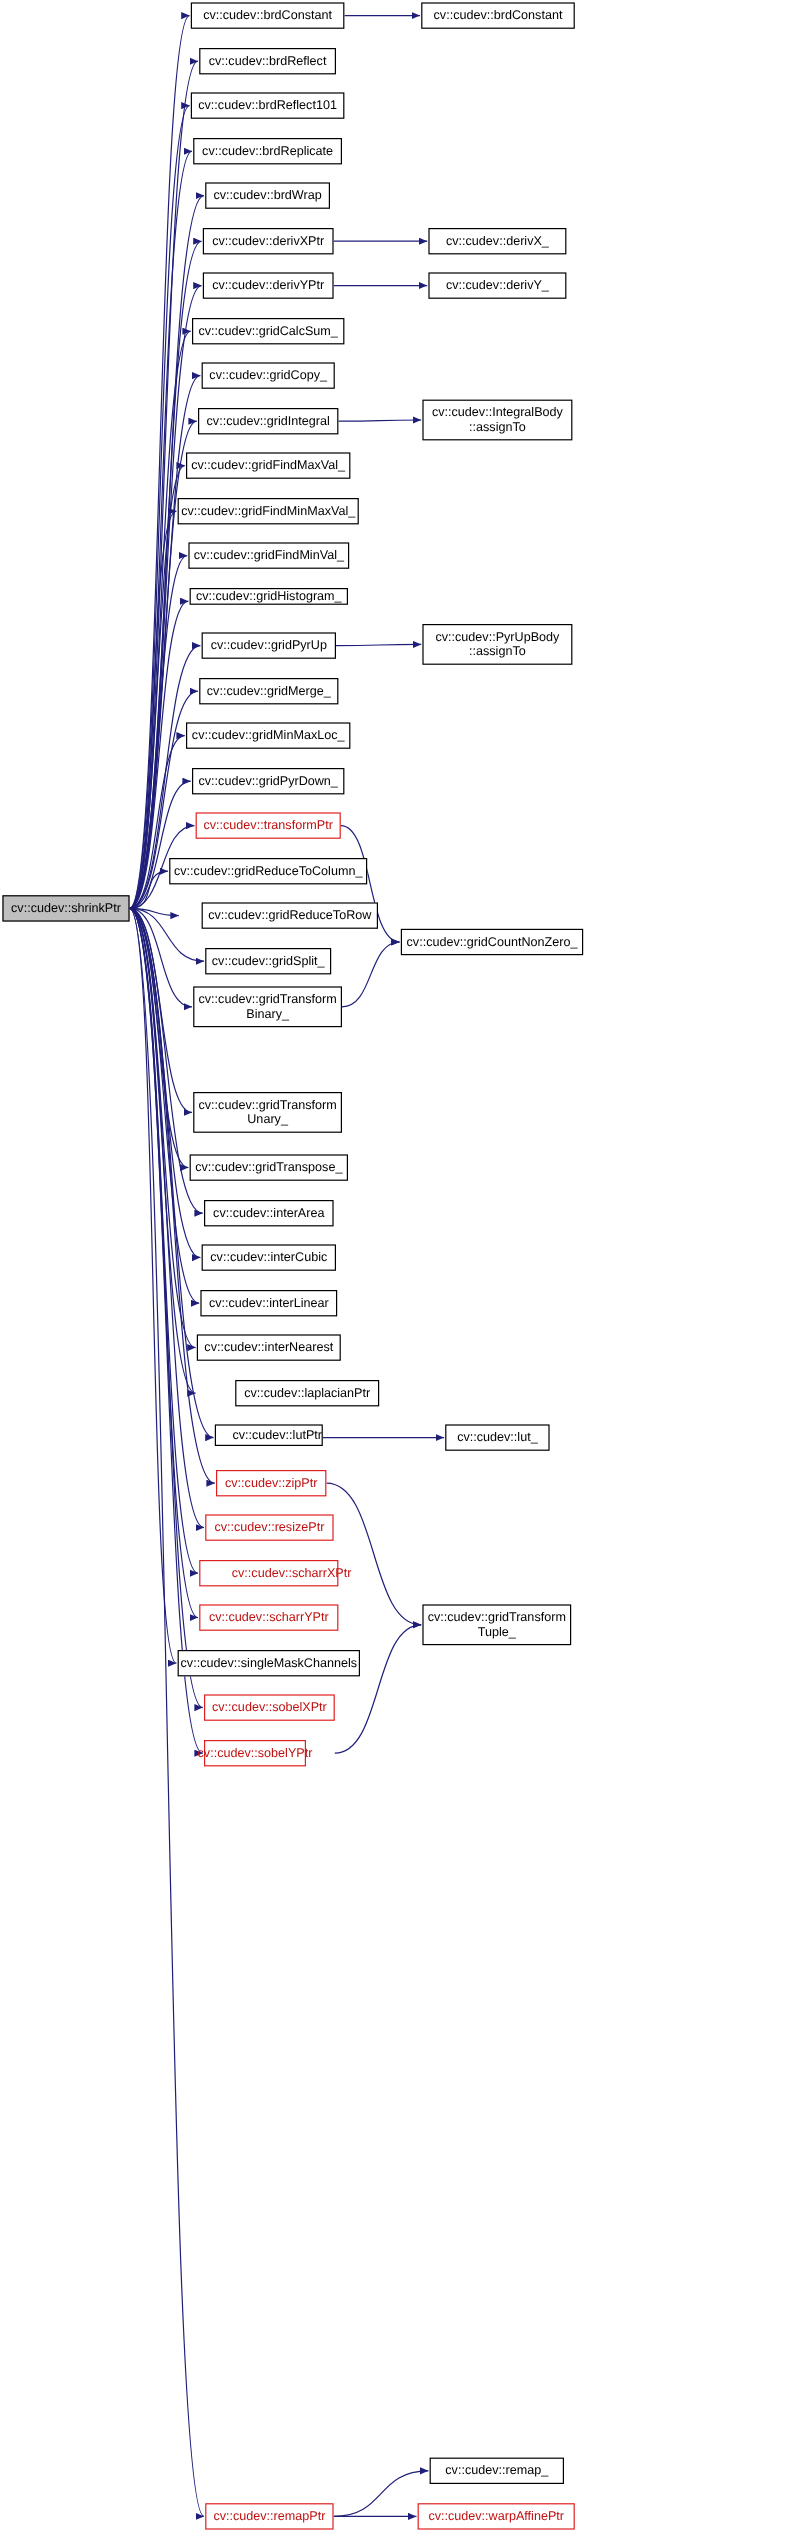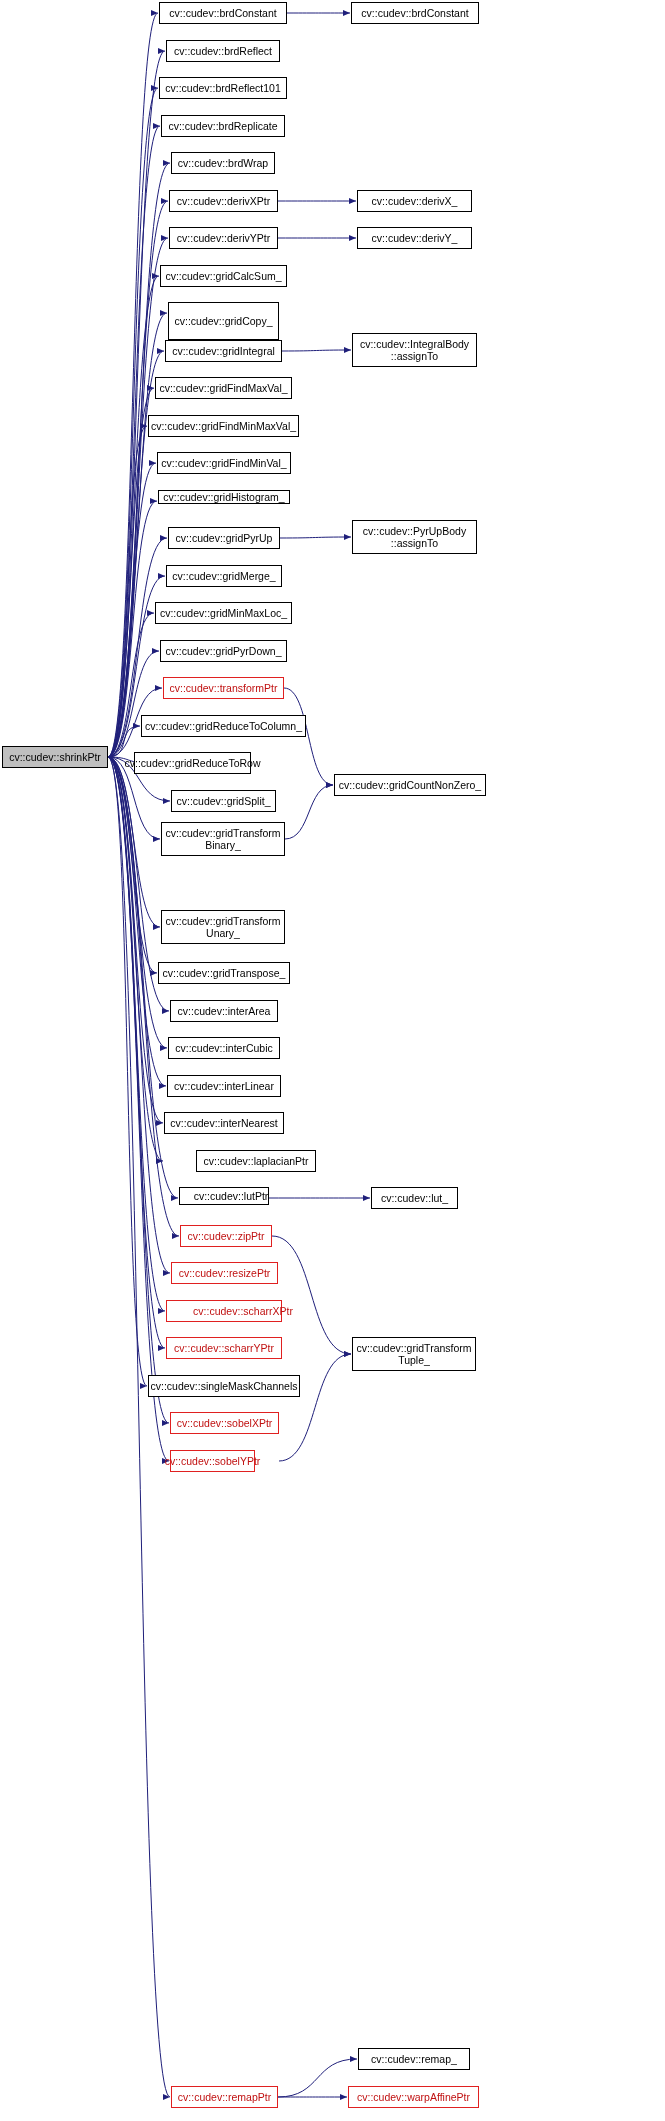--- a/index.html
+++ b/index.html
@@ -119,37 +119,37 @@
     <div class="node" style="left: 351px; top: 2px; width: 128px; height: 22px;">cv::cudev::brdConstant</div>
     <div class="node" style="left: 166px; top: 40px; width: 114px; height: 22px;">cv::cudev::brdReflect</div>
     <div class="node" style="left: 159px; top: 77px; width: 128px; height: 22px;">cv::cudev::brdReflect101</div>
     <div class="node" style="left: 161px; top: 115px; width: 124px; height: 22px;">cv::cudev::brdReplicate</div>
     <div class="node" style="left: 171px; top: 152px; width: 104px; height: 22px;">cv::cudev::brdWrap</div>
     <div class="node" style="left: 169px; top: 190px; width: 109px; height: 22px;">cv::cudev::derivXPtr</div>
     <div class="node" style="left: 357px; top: 190px; width: 115px; height: 22px;">cv::cudev::derivX_</div>
     <div class="node" style="left: 169px; top: 227px; width: 109px; height: 22px;">cv::cudev::derivYPtr</div>
     <div class="node" style="left: 357px; top: 227px; width: 115px; height: 22px;">cv::cudev::derivY_</div>
     <div class="node" style="left: 160px; top: 265px; width: 127px; height: 22px;">cv::cudev::gridCalcSum_</div>
-    <div class="node" style="left: 168px; top: 302px; width: 111px; height: 38px;">cv::cudev::gridCopy_</div>
+    <div class="node" style="left: 168px; top: 302px; width: 111px; height: 22px;">cv::cudev::gridCopy_</div>
     <div class="node" style="left: 165px; top: 340px; width: 117px; height: 22px;">cv::cudev::gridIntegral</div>
     <div class="node" style="left: 352px; top: 333px; width: 125px; height: 34px;">cv::cudev::IntegralBody
 ::assignTo</div>
     <div class="node" style="left: 155px; top: 377px; width: 137px; height: 22px;">cv::cudev::gridFindMaxVal_</div>
     <div class="node" style="left: 148px; top: 415px; width: 151px; height: 22px;">cv::cudev::gridFindMinMaxVal_</div>
     <div class="node" style="left: 157px; top: 452px; width: 134px; height: 22px;">cv::cudev::gridFindMinVal_</div>
     <div class="node" style="left: 158px; top: 490px; width: 132px; height: 14px;">cv::cudev::gridHistogram_</div>
     <div class="node" style="left: 168px; top: 527px; width: 112px; height: 22px;">cv::cudev::gridPyrUp</div>
     <div class="node" style="left: 352px; top: 520px; width: 125px; height: 34px;">cv::cudev::PyrUpBody
 ::assignTo</div>
     <div class="node" style="left: 166px; top: 565px; width: 116px; height: 22px;">cv::cudev::gridMerge_</div>
     <div class="node" style="left: 155px; top: 602px; width: 137px; height: 22px;">cv::cudev::gridMinMaxLoc_</div>
     <div class="node" style="left: 160px; top: 640px; width: 127px; height: 22px;">cv::cudev::gridPyrDown_</div>
     <div class="node red" style="left: 163px; top: 677px; width: 121px; height: 22px;">cv::cudev::transformPtr</div>
     <div class="node" style="left: 141px; top: 715px; width: 165px; height: 22px;">cv::cudev::gridReduceToColumn_</div>
-    <div class="node" style="left: 134px; top: 752px; width: 117px; height: 22px;">cv::cudev::gridReduceToRow</div>
+    <div class="node" style="left: 168px; top: 752px; width: 147px; height: 22px;">cv::cudev::gridReduceToRow</div>
     <div class="node" style="left: 334px; top: 774px; width: 152px; height: 22px;">cv::cudev::gridCountNonZero_</div>
     <div class="node" style="left: 171px; top: 790px; width: 105px; height: 22px;">cv::cudev::gridSplit_</div>
     <div class="node" style="left: 161px; top: 822px; width: 124px; height: 34px;">cv::cudev::gridTransform
 Binary_</div>
     <div class="node" style="left: 161px; top: 910px; width: 124px; height: 34px;">cv::cudev::gridTransform
 Unary_</div>
     <div class="node" style="left: 158px; top: 962px; width: 132px; height: 22px;">cv::cudev::gridTranspose_</div>
     <div class="node" style="left: 170px; top: 1000px; width: 108px; height: 22px;">cv::cudev::interArea</div>
     <div class="node" style="left: 168px; top: 1037px; width: 112px; height: 22px;">cv::cudev::interCubic</div>
     <div class="node" style="left: 167px; top: 1075px; width: 114px; height: 22px;">cv::cudev::interLinear</div>

